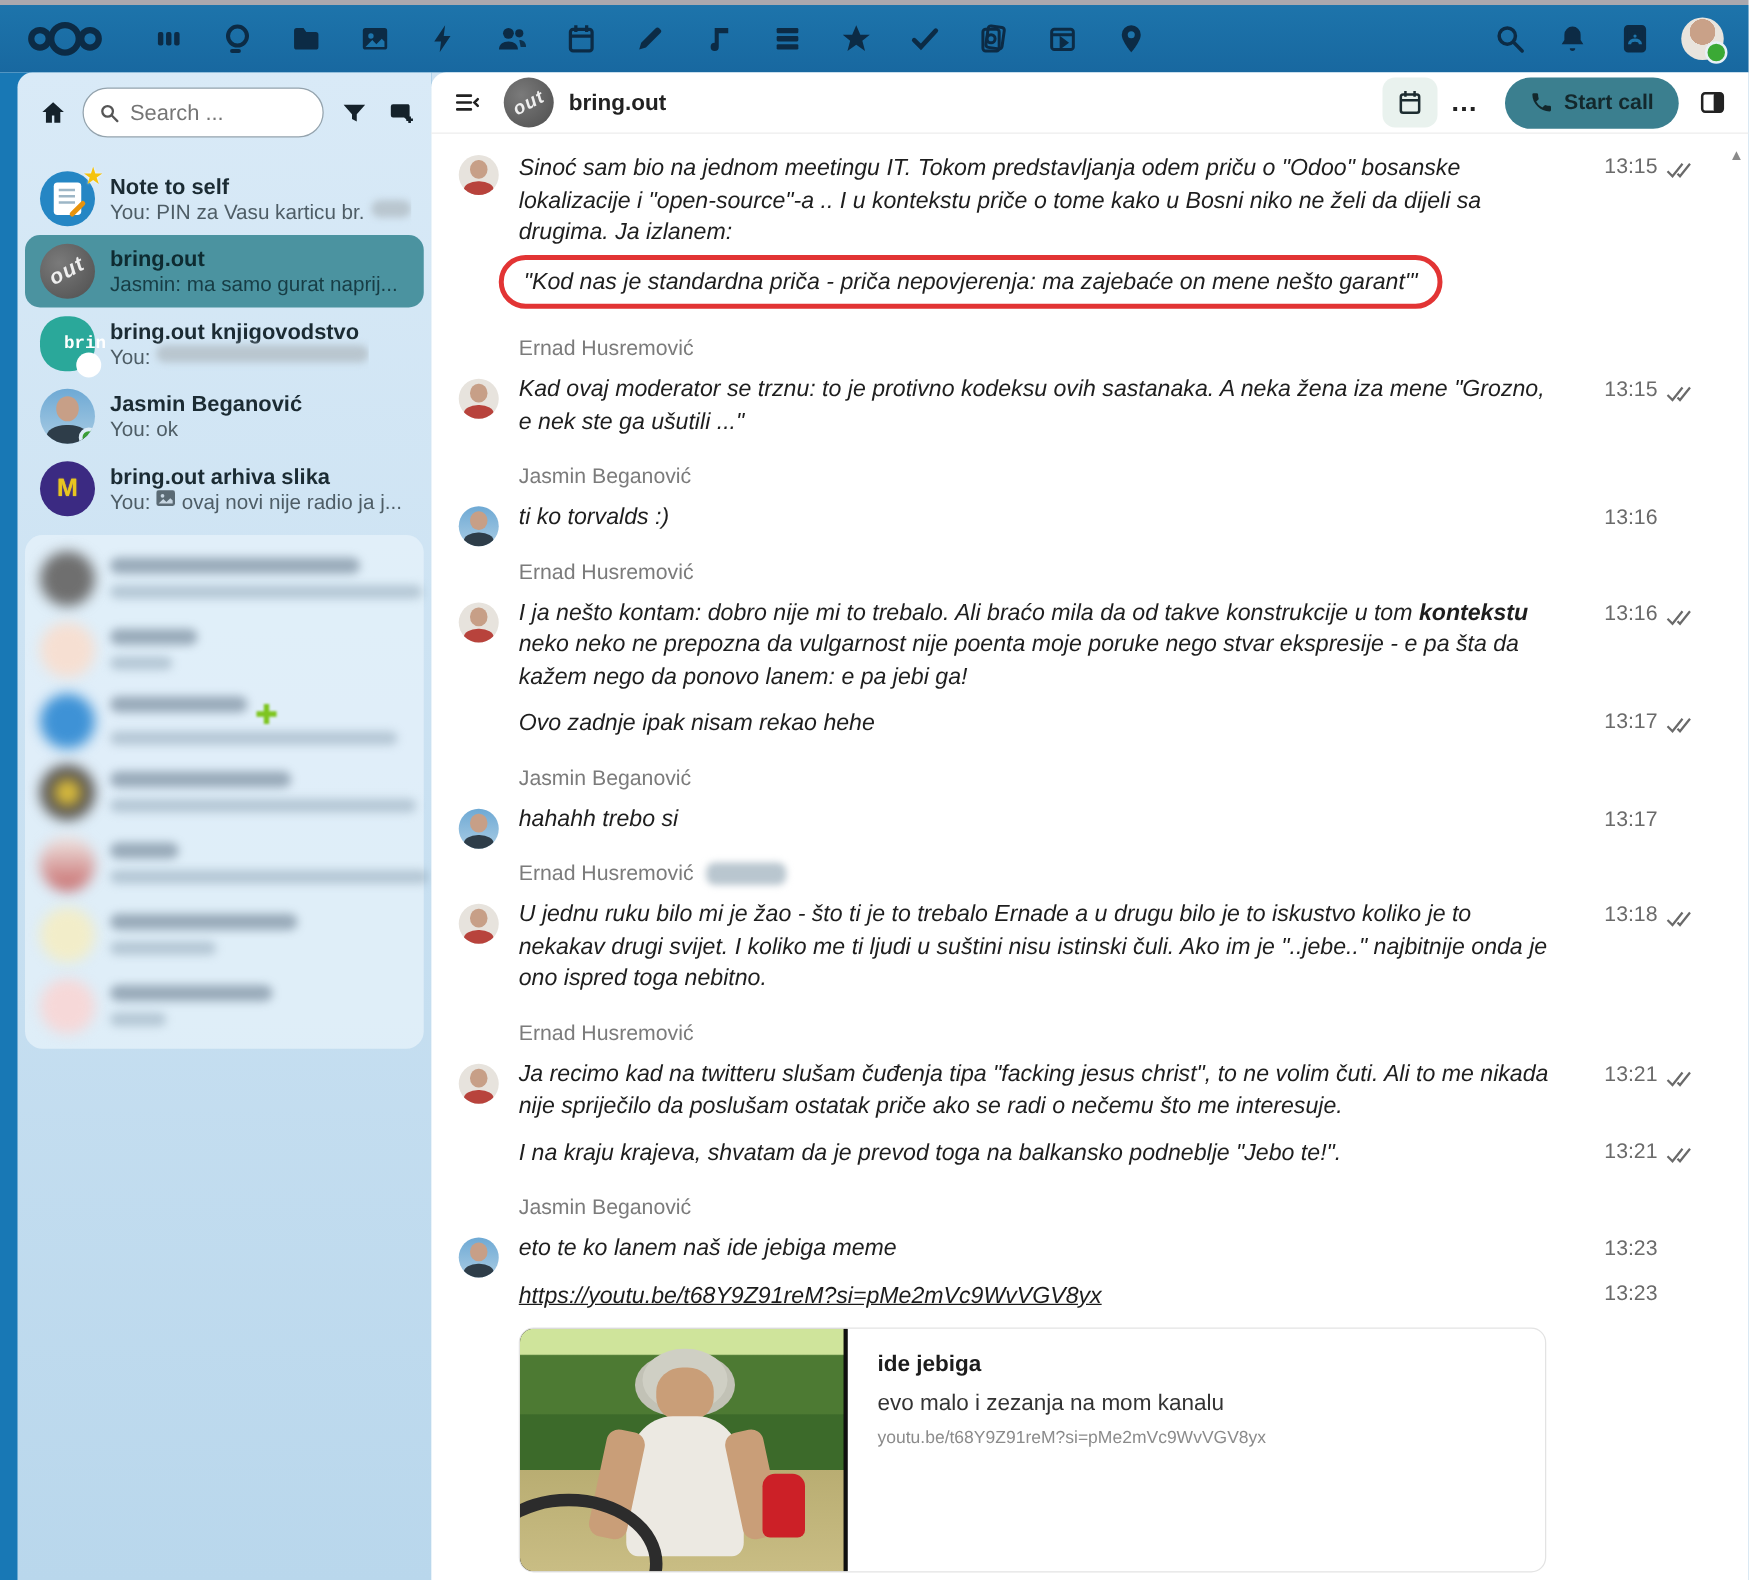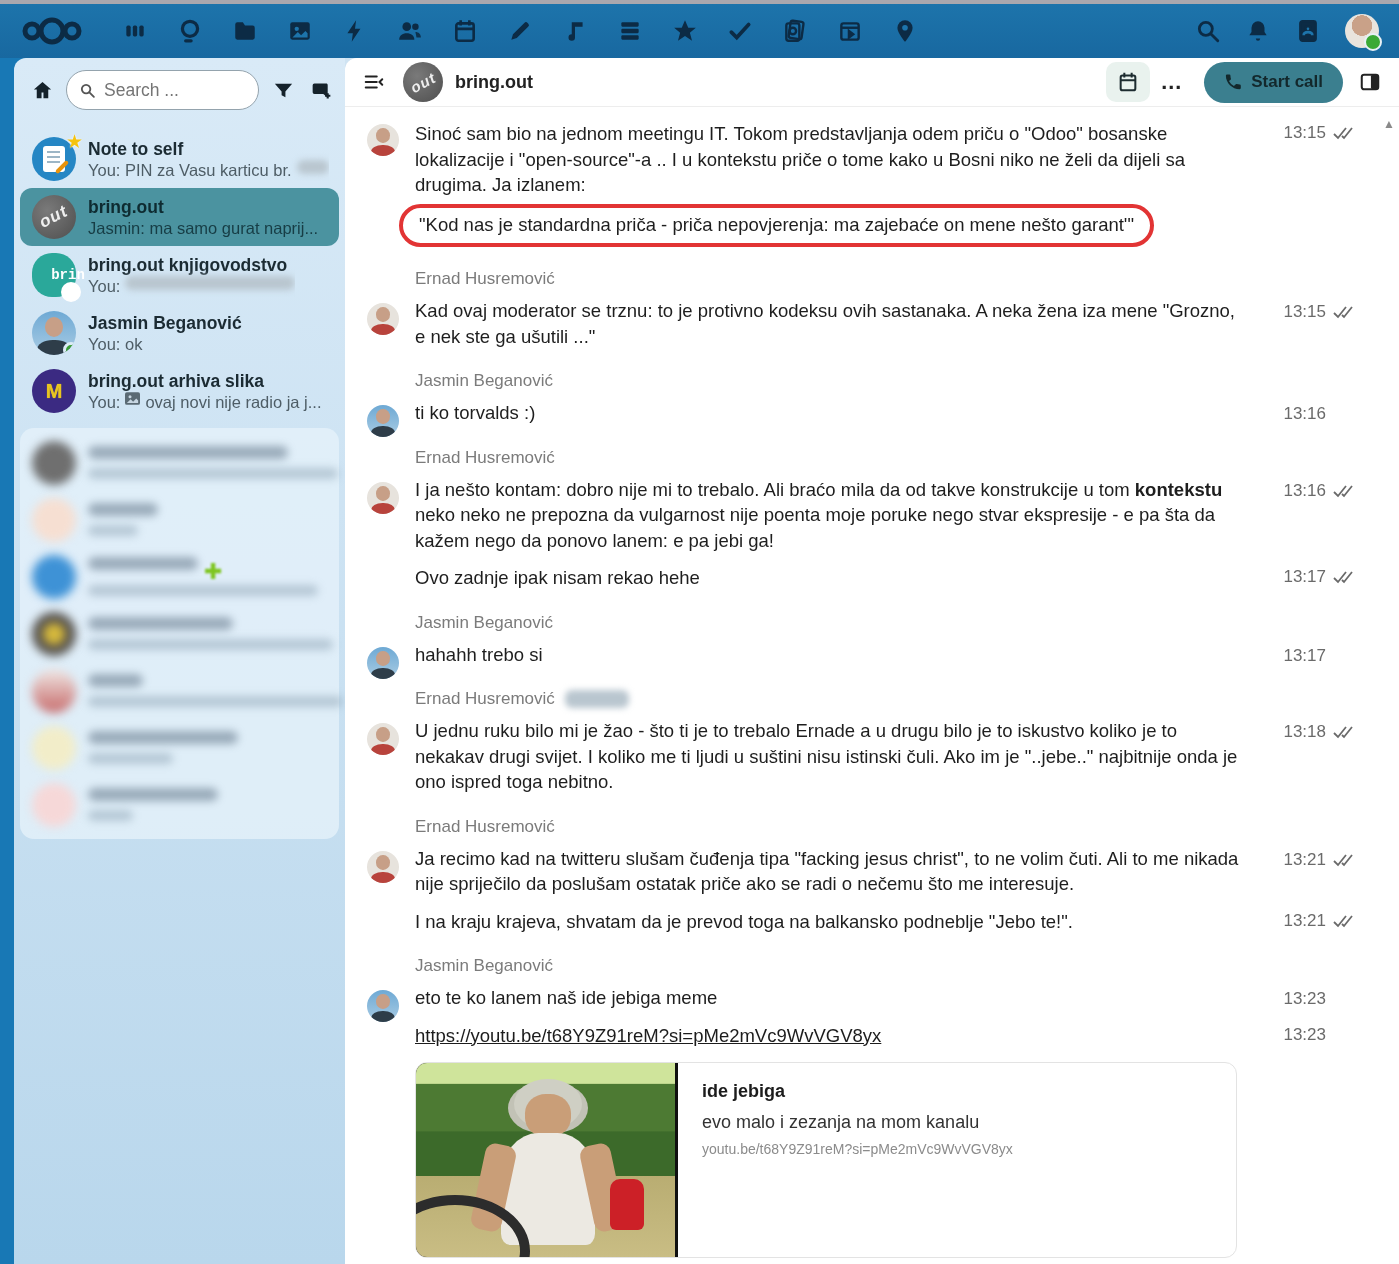--- a/index.html
+++ b/index.html
@@ -81,23 +81,23 @@
   .start-call { height:41px; background:#3b7f8f; border:none; border-radius:21px; color:#13282c;
     font-size:17px; font-weight:bold; display:flex; align-items:center; gap:9px; padding:0 20px; margin:0 10px;
     font-family:"Liberation Sans",sans-serif; }
   
   .messages { flex:1; overflow:hidden; position:relative; padding:8px 0 0 0; }
   .scroll-arrow { position:absolute; right:4px; top:10px; color:#8a8a8a; font-size:12px; }
   .mrow { position:relative; padding:0 160px 0 70px; margin-top:12px; }
   .mrow.group-start { margin-top:22px; }
   .avatar32 { position:absolute; left:22px; top:3px; width:32px; height:32px; }
   .author { color:#7b7b7b; font-size:17px; margin-bottom:9px; display:flex; align-items:center; gap:10px; }
-  .mtext { font-size:18.5px; color:#1e1e1e; line-height:25.5px; max-width:845px; }
+  .mtext { font-size:18.5px; color:#1e1e1e; line-height:25.5px; max-width:845px;font-style:italic; }
   .mtext b { font-weight:bold; }
-  .meta { position:absolute; right:34px; top:2px; display:flex; align-items:center; color:#6a6a6a; font-size:17px; }
+  .meta { position:absolute; right:34px; top:2px; display:flex; align-items:flex-end; color:#6a6a6a; font-size:17px; }
   .has-author .meta { top:33px; }
   .checks { width:32px; display:flex; justify-content:flex-start; margin-left:7px; color:#6a6a6a; }
   .circled { display:inline-block; border:4px solid #e23434; border-radius:24px; padding:4px 16px 6px; margin:6px 0 0 -16px; }
   .msg-link { color:#1c1c1c; text-decoration:underline; font-size:18.5px; }
   
   .vcard { width:822px; height:196px; border:1px solid #e3e3e3; border-radius:12px; display:flex;
     overflow:hidden; background:#fff; margin-top:14px; }
   .vthumb { width:262px; height:100%; background:#000; position:relative; overflow:hidden; flex-shrink:0;
     border-right:3px solid #101010; }
   .vth-sky { position:absolute; inset:0 0 42% 0; background:linear-gradient(#cfe49b 0 18%, #4d7a33 19% 60%, #3c6a2a 61% 100%); }

